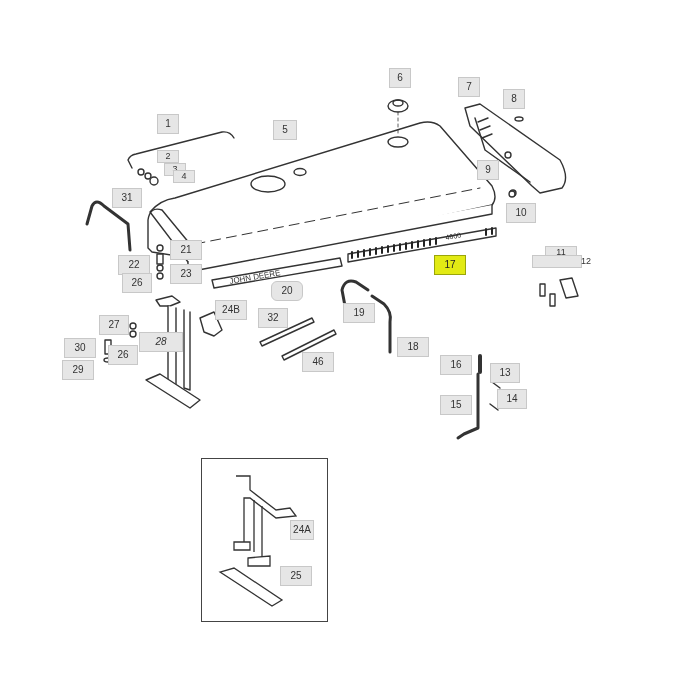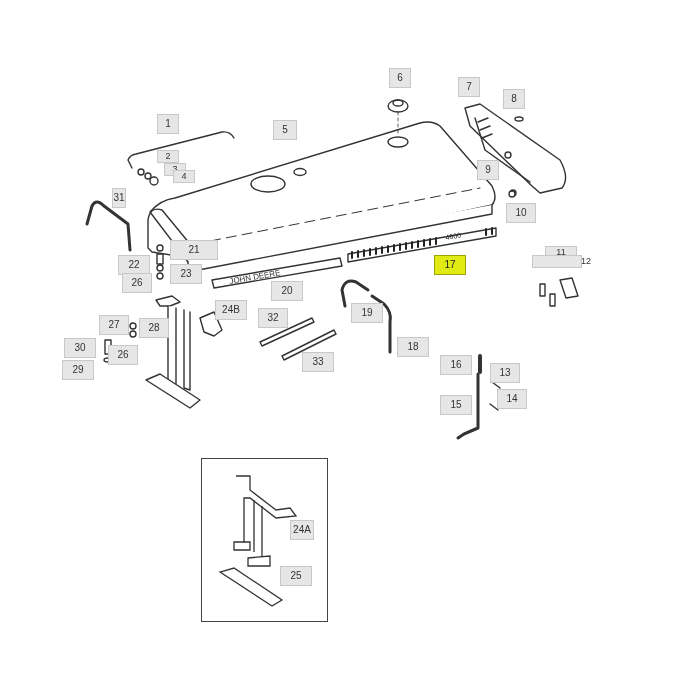--- a/index.html
+++ b/index.html
@@ -120,30 +120,30 @@
     <div class="callout" style="left: 477px; top: 160px; width: 22px;">9</div>
     <div class="callout" style="left: 506px; top: 203px; width: 30px;">10</div>
     <div class="callout small" style="left: 545px; top: 246px; width: 32px;">11</div>
     <div class="callout small" style="left: 532px; top: 255px; width: 32px; padding-left: 48px;">12</div>
     <div class="callout" style="left: 490px; top: 363px; width: 30px;">13</div>
     <div class="callout" style="left: 497px; top: 389px; width: 30px;">14</div>
     <div class="callout" style="left: 440px; top: 395px; width: 32px;">15</div>
     <div class="callout" style="left: 440px; top: 355px; width: 32px;">16</div>
     <div class="callout hl" style="left: 434px; top: 255px; width: 32px;">17</div>
     <div class="callout" style="left: 397px; top: 337px; width: 32px;">18</div>
-    <div class="callout" style="left: 343px; top: 303px; width: 32px; margin-left: 8px;">19</div>
-    <div class="callout" style="left: 271px; top: 281px; width: 32px;">20</div>
-    <div class="callout" style="left: 170px; top: 240px; width: 48px;">21</div>
+    <div class="callout" style="left: 343px; top: 303px; width: 32px;">19</div>
+    <div class="callout" style="left: 271px; top: 281px; width: 32px; border-radius: 6px;">20</div>
+    <div class="callout" style="left: 170px; top: 240px; width: 32px;">21</div>
     <div class="callout" style="left: 118px; top: 255px; width: 32px;">22</div>
     <div class="callout" style="left: 170px; top: 264px; width: 32px;">23</div>
     <div class="callout" style="left: 215px; top: 300px; width: 32px;">24B</div>
     <div class="callout" style="left: 122px; top: 273px; width: 30px;">26</div>
     <div class="callout" style="left: 99px; top: 315px; width: 30px;">27</div>
-    <div class="callout" style="left: 139px; top: 318px; width: 30px;">28</div>
+    <div class="callout" style="left: 139px; top: 332px; width: 44px; font-style: italic;">28</div>
     <div class="callout" style="left: 108px; top: 345px; width: 30px;">26</div>
     <div class="callout" style="left: 64px; top: 338px; width: 32px;">30</div>
     <div class="callout" style="left: 62px; top: 360px; width: 32px;">29</div>
-    <div class="callout" style="left: 112px; top: 188px; width: 14px;">31</div>
+    <div class="callout" style="left: 112px; top: 188px; width: 30px;">31</div>
     <div class="callout" style="left: 258px; top: 308px; width: 30px;">32</div>
-    <div class="callout" style="left: 302px; top: 352px; width: 32px;">33</div>
+    <div class="callout" style="left: 302px; top: 352px; width: 32px;">46</div>
     <div class="callout" style="left: 290px; top: 520px; width: 24px;">24A</div>
     <div class="callout" style="left: 272px; top: 566px; width: 32px; margin-left: 8px;">25</div>
   </div>
 
 </body></html>

